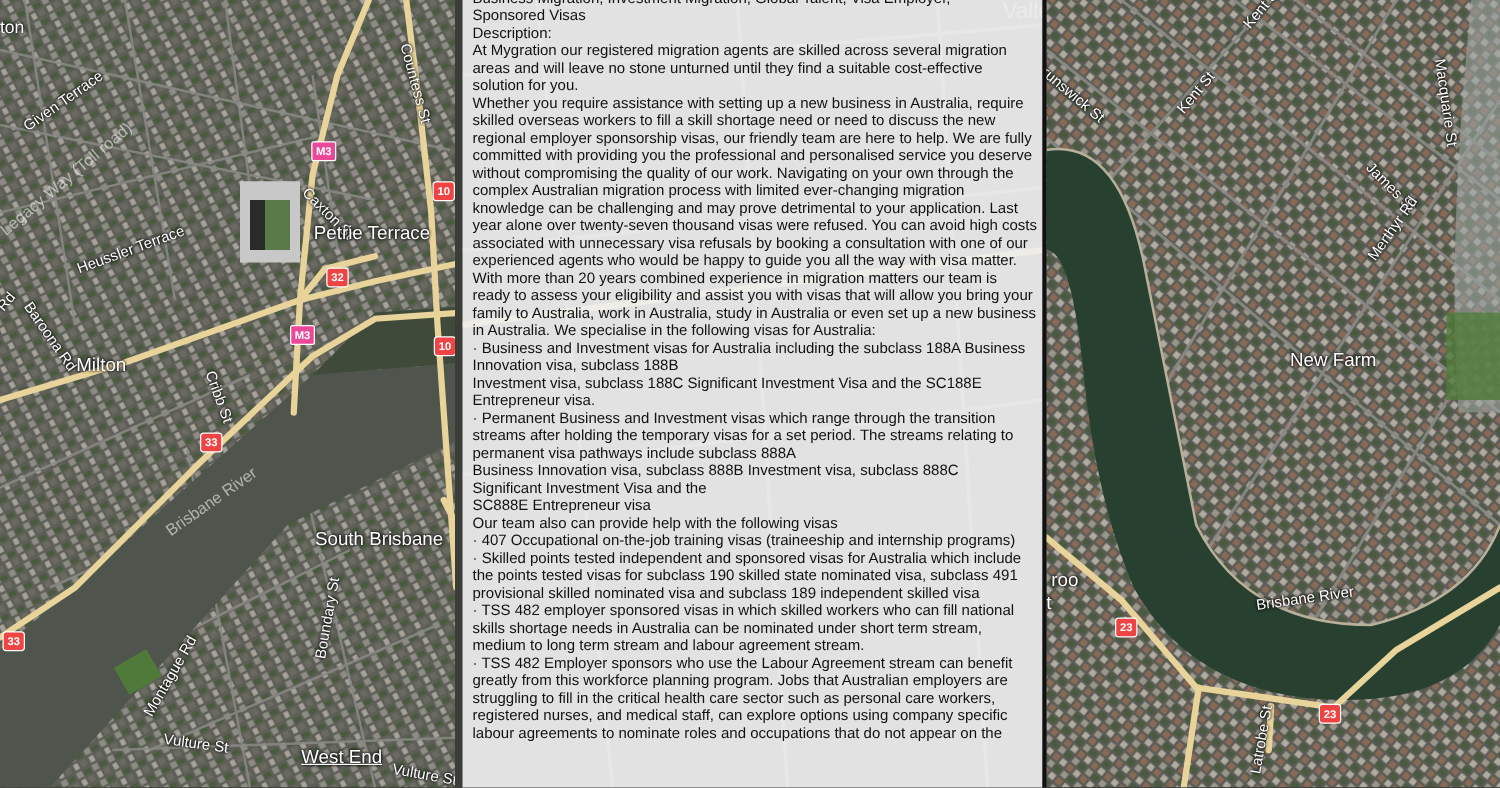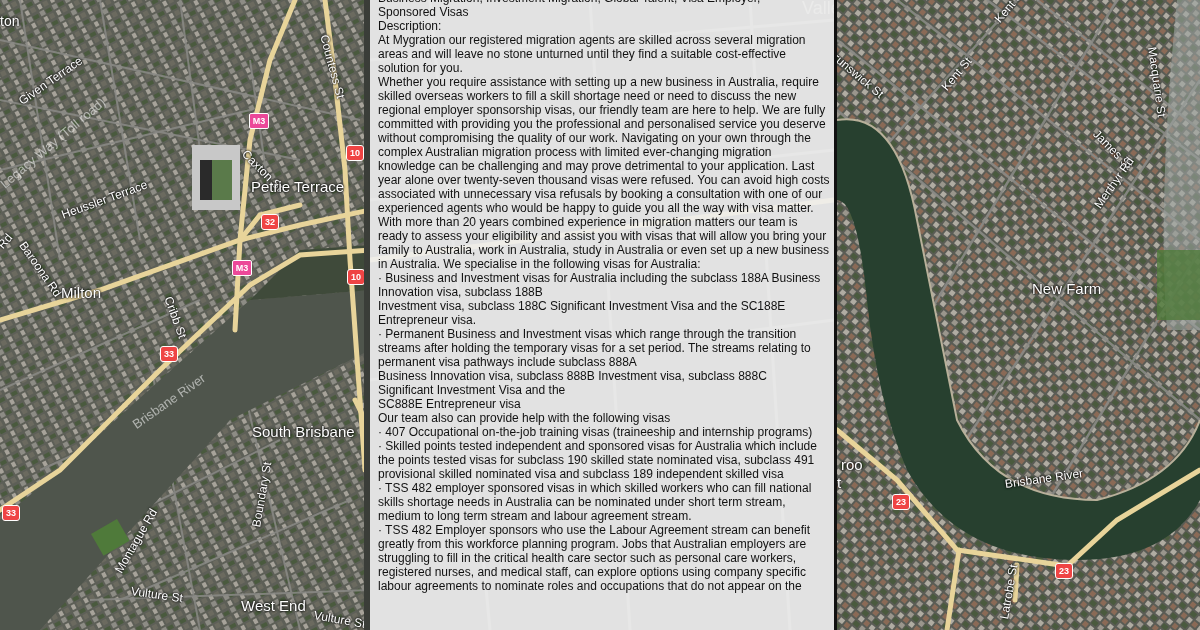--- a/index.html
+++ b/index.html
@@ -80,21 +80,21 @@
   <span class="label street" style="left:62px;top:208px;transform:rotate(-20deg);">Heussler Terrace</span>
   <span class="label street" style="left:0;top:240px;transform:rotate(-50deg);">Rd</span>
   <span class="label street" style="left:22px;top:236px;transform:rotate(55deg);">Baroona Rd</span>
   <span class="label big" style="left:61px;top:284px;">Milton</span>
   <span class="label street" style="left:168px;top:290px;transform:rotate(70deg);">Cribb St</span>
   <span class="label faint" style="left:134px;top:418px;transform:rotate(-35deg);">Brisbane River</span>
   <span class="label big" style="left:252px;top:423px;">South Brisbane</span>
   <span class="label street" style="left:118px;top:565px;transform:rotate(-60deg);">Montague Rd</span>
   <span class="label street" style="left:256px;top:520px;transform:rotate(-80deg);">Boundary St</span>
   <span class="label street" style="left:131px;top:584px;transform:rotate(8deg);">Vulture St</span>
-  <span class="label big" style="left:241px;top:597px;">West End</span>
+  <span class="label big" style="left:241px;top:597px;text-decoration:underline;">West End</span>
   <span class="label street" style="left:314px;top:608px;transform:rotate(10deg);">Vulture St</span>
   <span class="shield green" style="left:249px;top:113px;">M3</span>
   <span class="shield" style="left:346px;top:145px;">10</span>
   <span class="shield" style="left:261px;top:214px;">32</span>
   <span class="shield green" style="left:232px;top:260px;">M3</span>
   <span class="shield" style="left:347px;top:269px;">10</span>
   <span class="shield" style="left:160px;top:346px;">33</span>
   <span class="shield" style="left:2px;top:505px;">33</span>
 </div>
 

